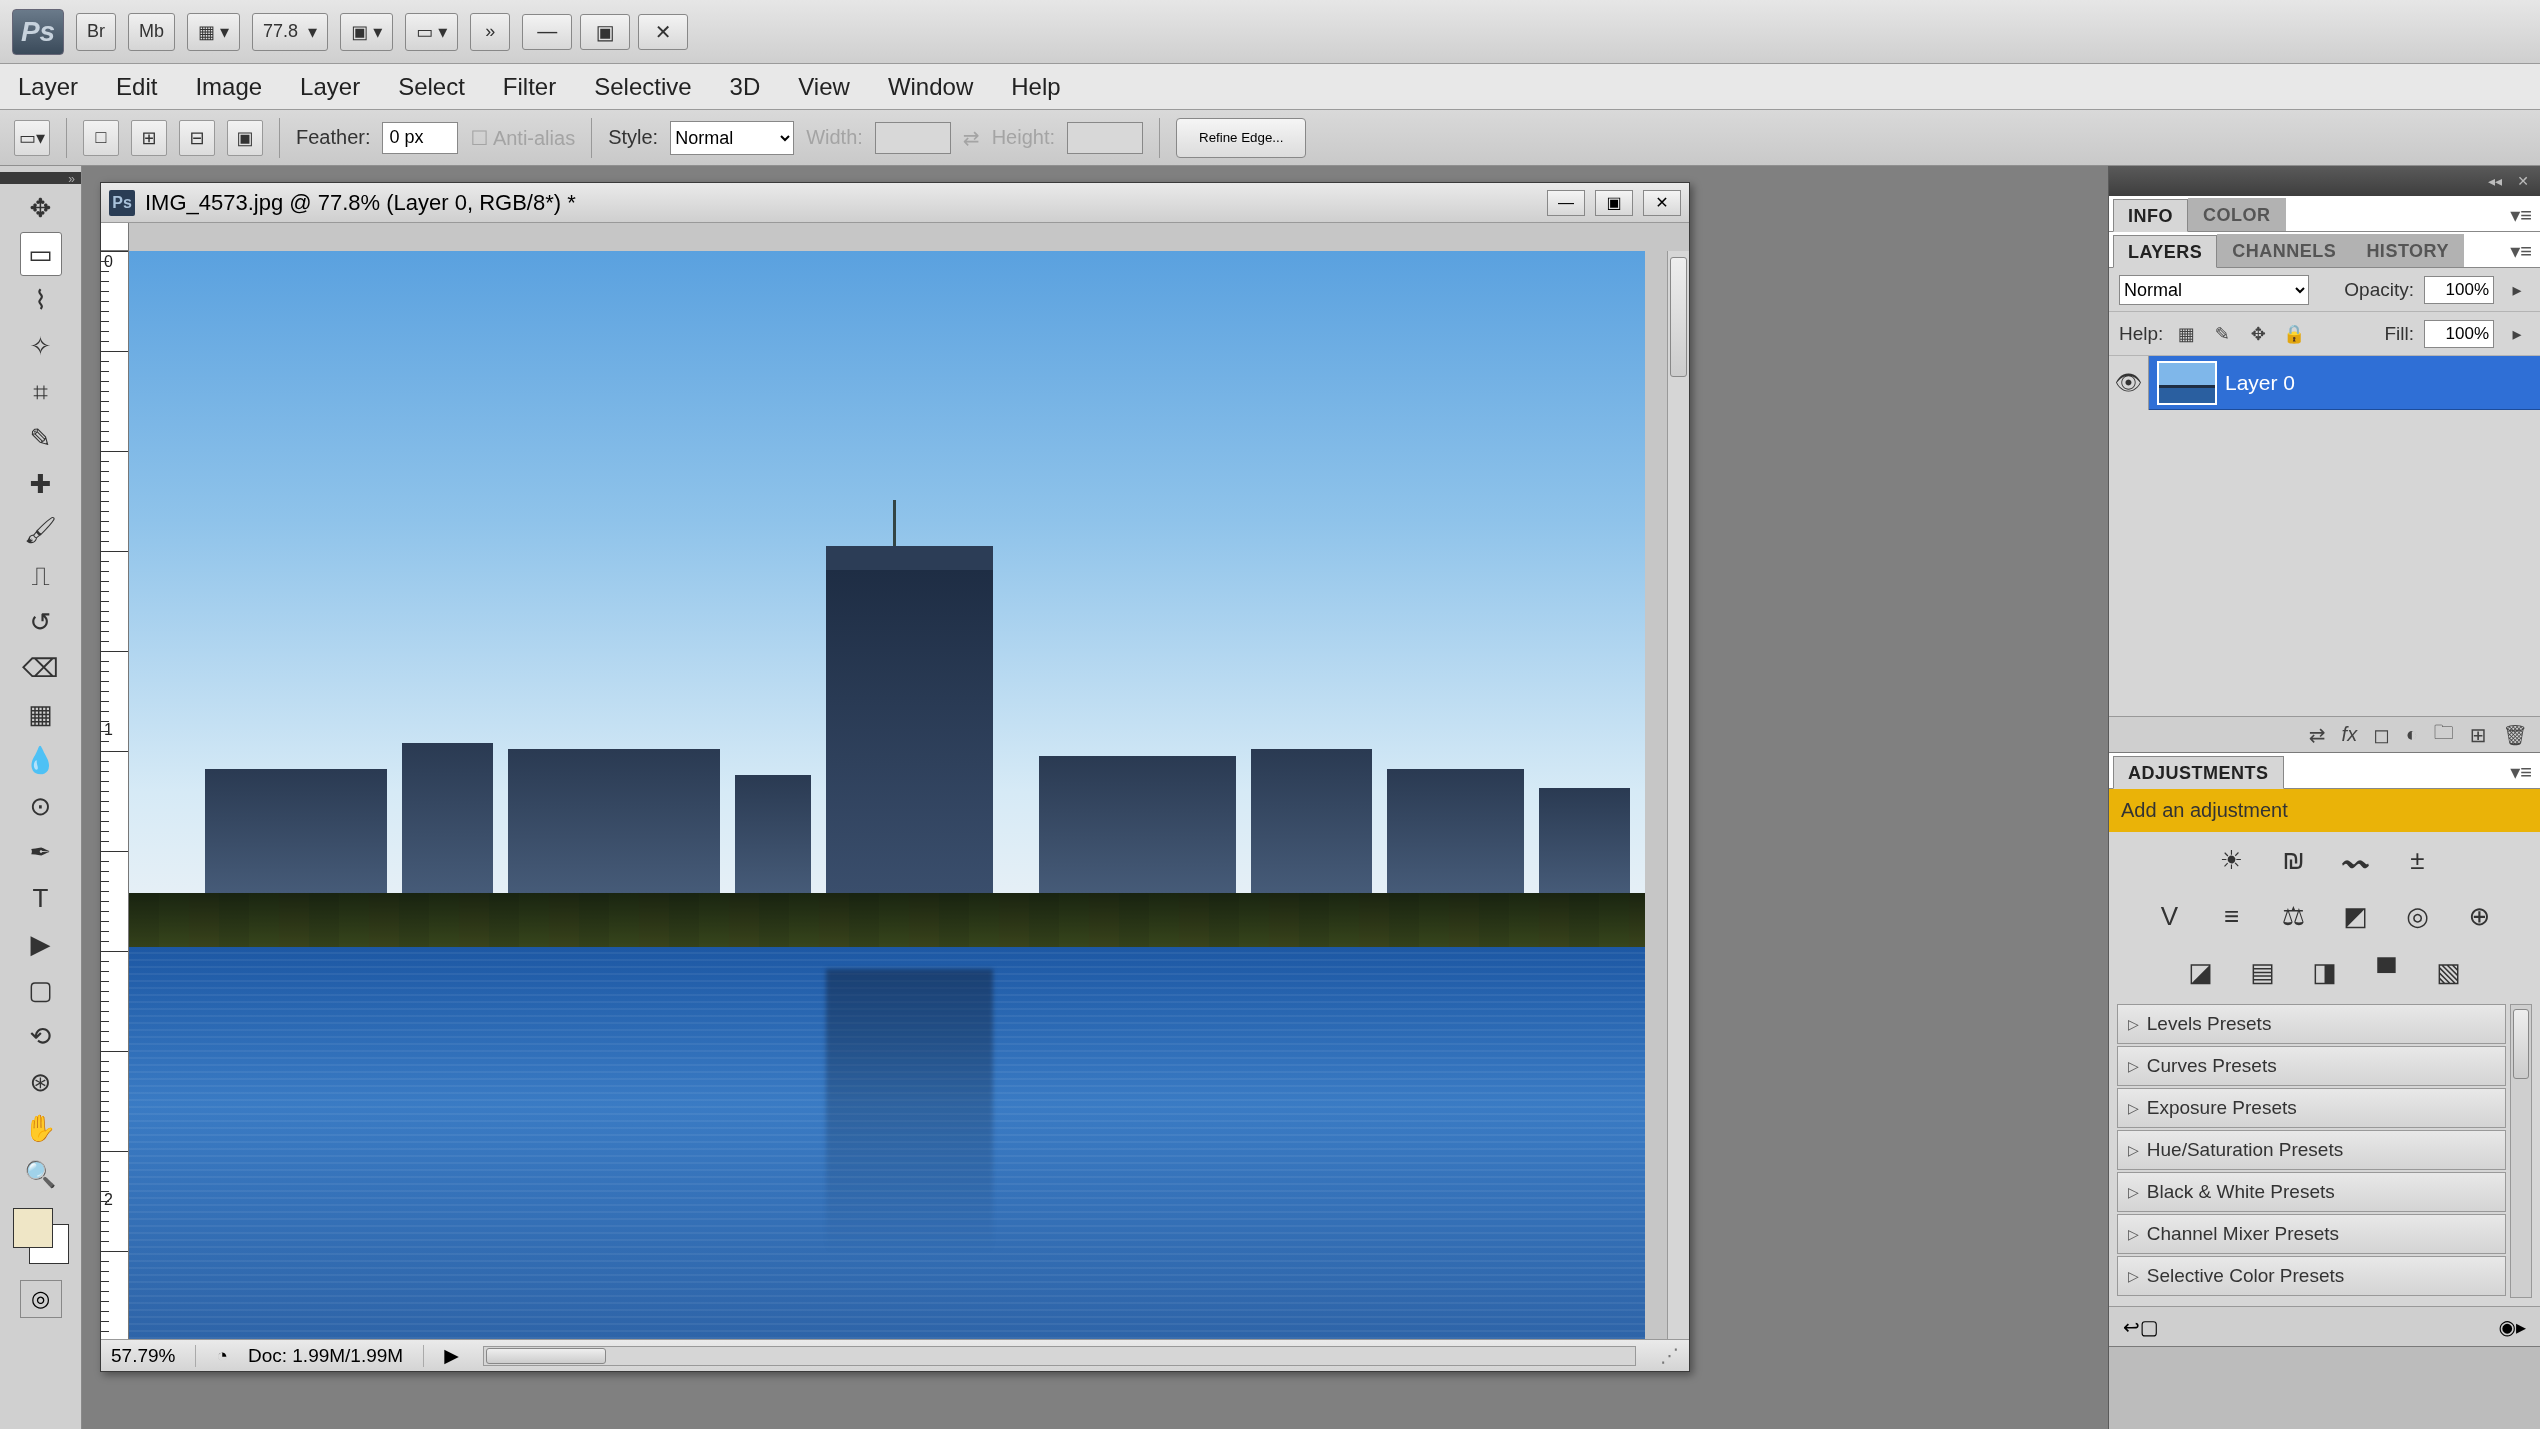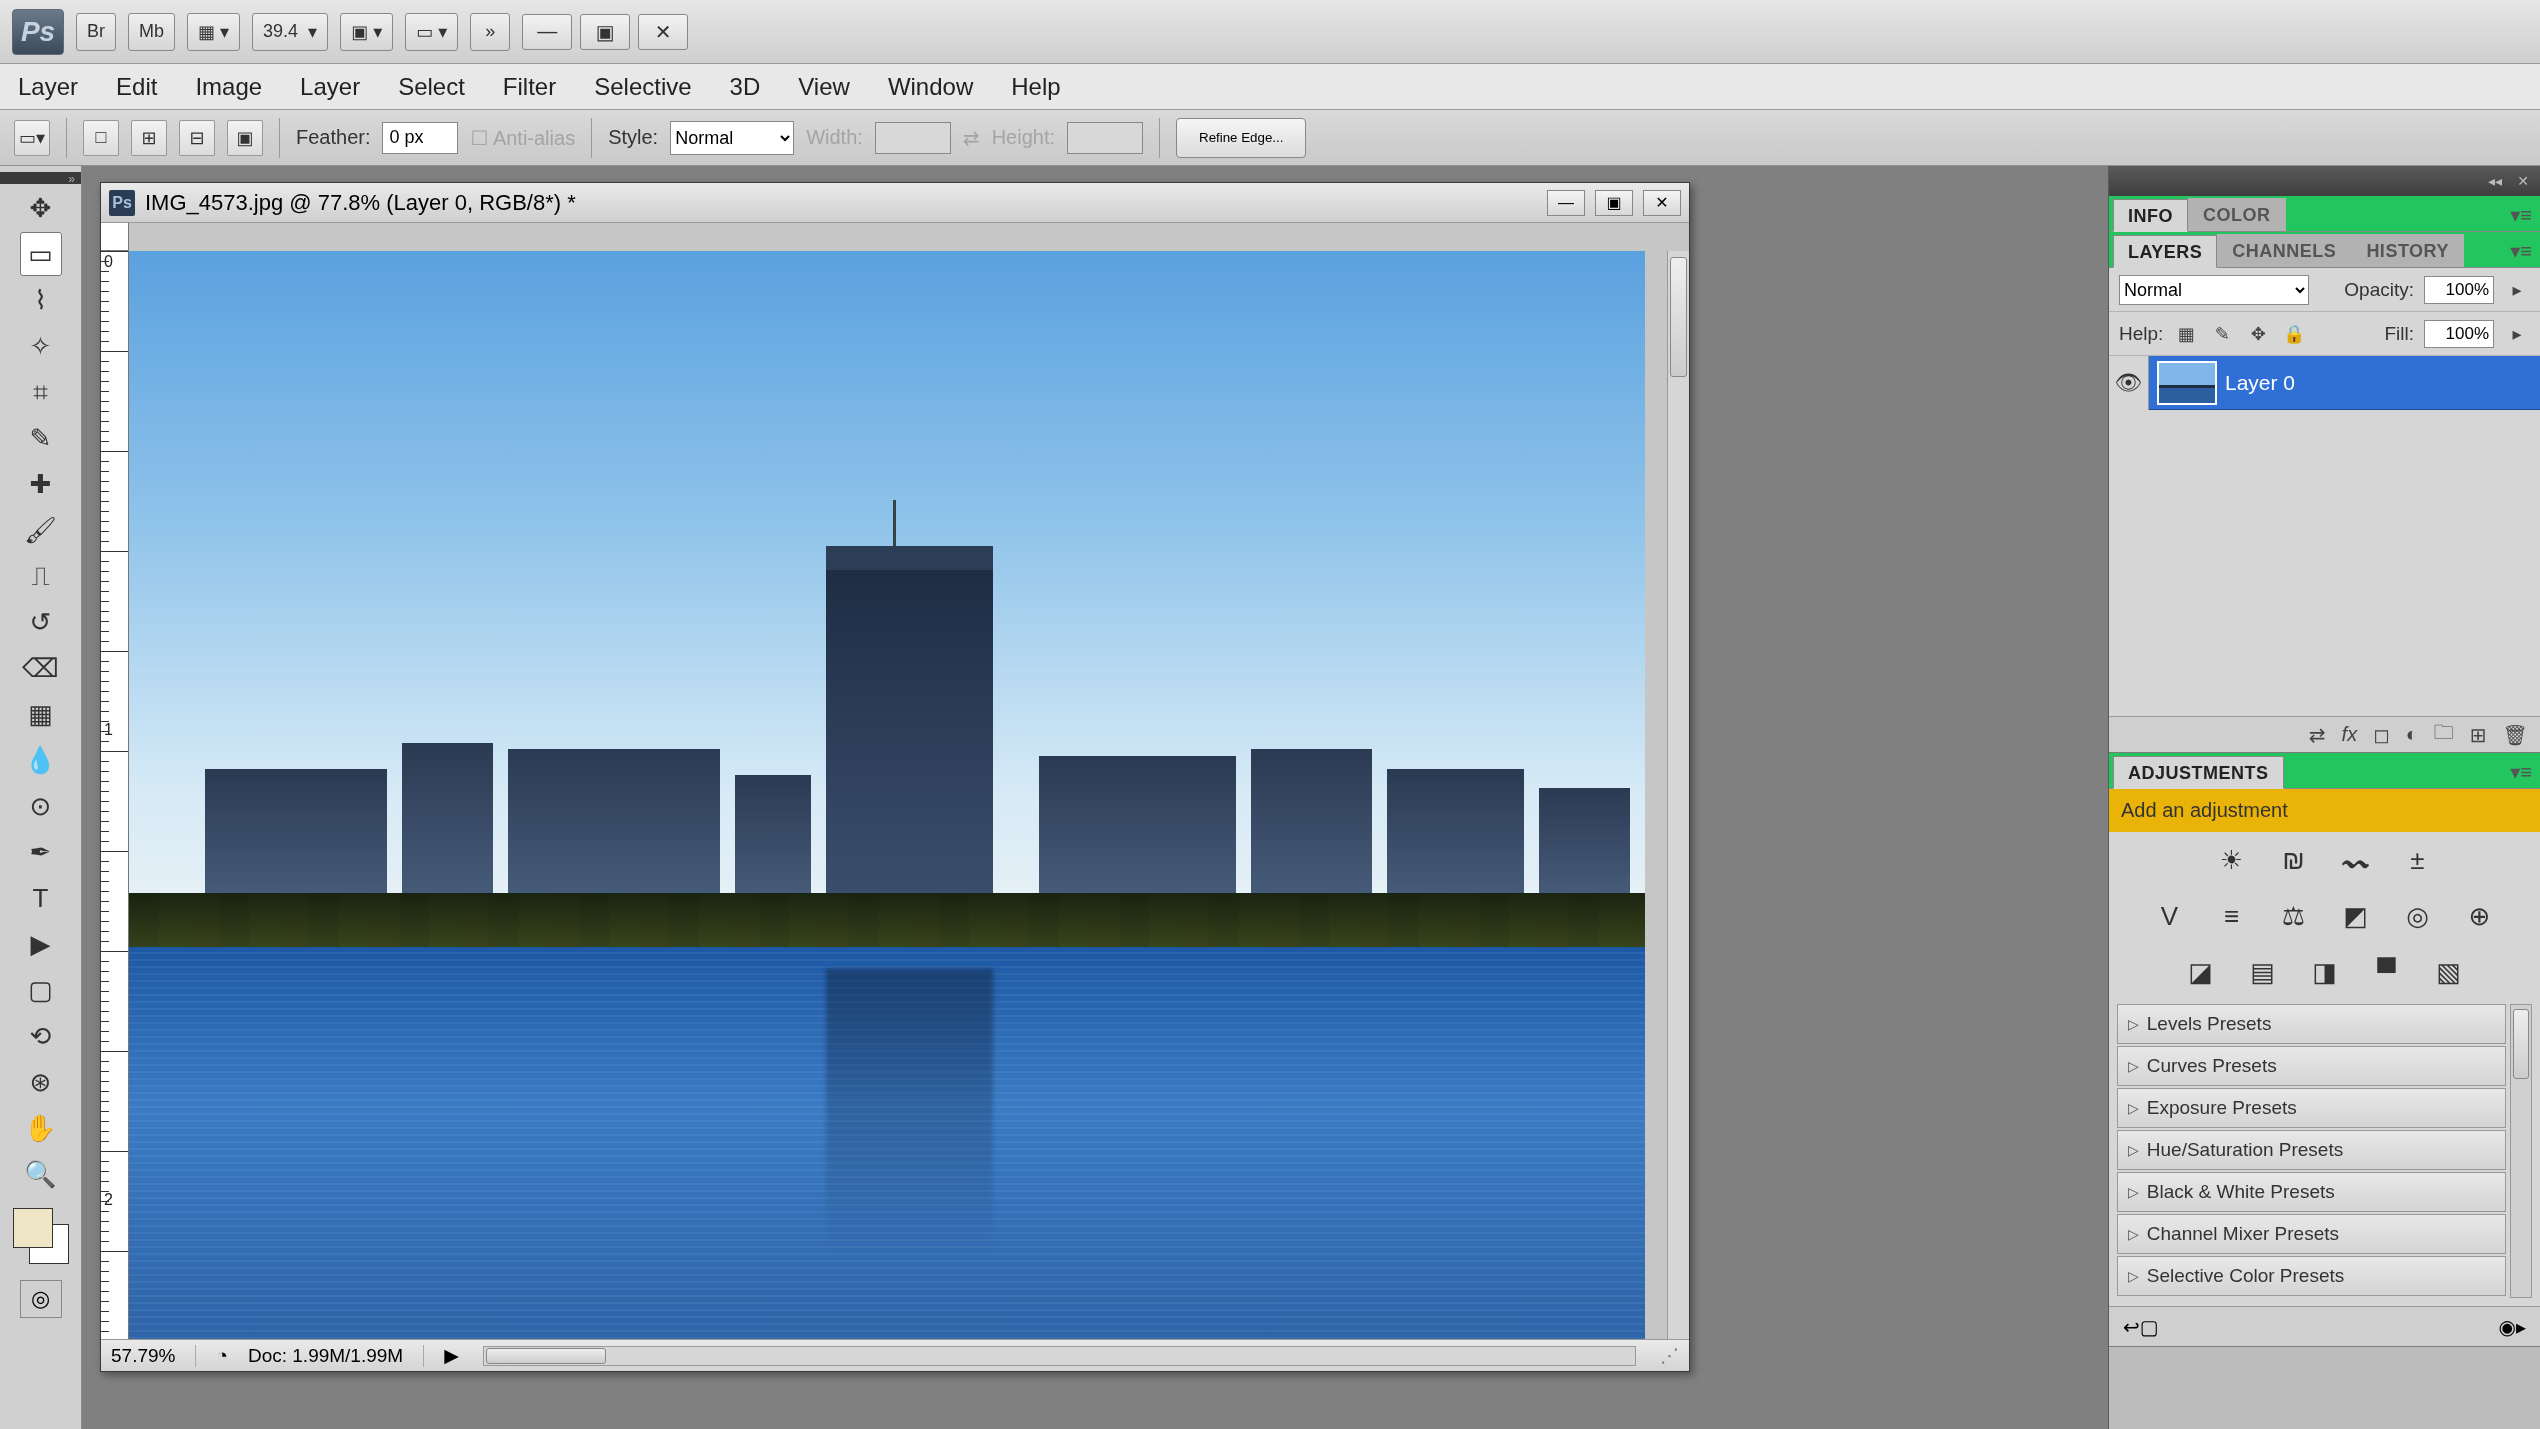--- a/index.html
+++ b/index.html
@@ -80,21 +80,21 @@
 .vscroll .thumb { position:absolute; left:2px; right:2px; top:6px; height:120px; background:linear-gradient(#eee,#ccc); border:1px solid #888; border-radius:3px; }
 .statusbar { height:32px; background:linear-gradient(#eaeaea,#d4d4d4); border-top:1px solid #999; display:flex; align-items:center; font-size:19px; padding:0 10px; gap:20px; }
 .statusbar .seg { border-right:1px solid #aaa; padding-right:20px; }
 .hscroll { flex:1; height:20px; background:#d6d6d6; border:1px solid #999; margin:0 4px; position:relative; }
 .hscroll .thumb { position:absolute; top:1px; bottom:1px; left:2px; width:120px; background:linear-gradient(#eee,#ccc); border:1px solid #888; border-radius:3px; }
 
 
 .panels { width:432px; background:#bcbcbc; border-left:1px solid #5a5a5a; display:flex; flex-direction:column; font-size:20px; }
 .panel-titlebar { height:30px; background:linear-gradient(#5a5a5a,#3e3e3e); display:flex; align-items:center; justify-content:flex-end; padding:0 6px; gap:6px; }
 .panel-titlebar .pc { width:22px; height:18px; color:#bbb; font-size:14px; display:flex; align-items:center; justify-content:center; }
-.tabrow { height:36px; background:#22c55e; display:flex; align-items:flex-end; border-bottom:1px solid #888; padding-left:4px; gap:0; }
+.tabrow { height:36px; background:#ffffff; display:flex; align-items:flex-end; border-bottom:1px solid #888; padding-left:4px; gap:0; }
 .tabrow .tab { padding:6px 14px 4px; font-size:18px; font-weight:bold; color:#555; background:#b2b2b2; border:1px solid transparent; letter-spacing:.5px; }
 .tabrow .tab.active { background:#d6d6d6; border:1px solid #888; border-bottom:1px solid #d6d6d6; color:#222; position:relative; top:1px; }
 .tabrow .menu-icon { margin-left:auto; padding:4px 8px; color:#555; }
 
 .panel-section { background:#d6d6d6; border-bottom:1px solid #7a7a7a; }
 .panel-row { display:flex; align-items:center; height:44px; padding:0 10px; gap:10px; border-bottom:1px solid #b4b4b4; }
 .panel-row label { font-size:19px; color:#333;text-align:right; }
 .panel-row input[type=text]{ width:70px; height:28px; border:1px solid #888; background:#fff; font-size:17px; text-align:right; padding:0 4px; }
 .panel-row select { height:30px; width:190px; border:1px solid #888; background:#fff; font-size:18px; }
 .panel-row .mini { width:26px; height:26px; display:flex; align-items:center; justify-content:center; font-size:18px; color:#444; }
@@ -122,21 +122,21 @@
 </head>
 <body>
 
 <div class="screen">
 
 <div class="titlebar">
   <div class="ps-logo">Ps</div>
   <div class="btn small">Br</div>
   <div class="btn small">Mb</div>
   <div class="btn">▦ ▾</div>
-  <div class="btn"><span>39.4</span>&nbsp;&nbsp;▾</div>
+  <div class="btn"><span>77.8</span>&nbsp;&nbsp;▾</div>
   <div class="btn">▣ ▾</div>
   <div class="btn">▭ ▾</div>
   <div class="btn small">»</div>
   <div class="window-ctrl">
     <div class="wc">—</div>
     <div class="wc">▣</div>
     <div class="wc">✕</div>
   </div>
 </div>
 

